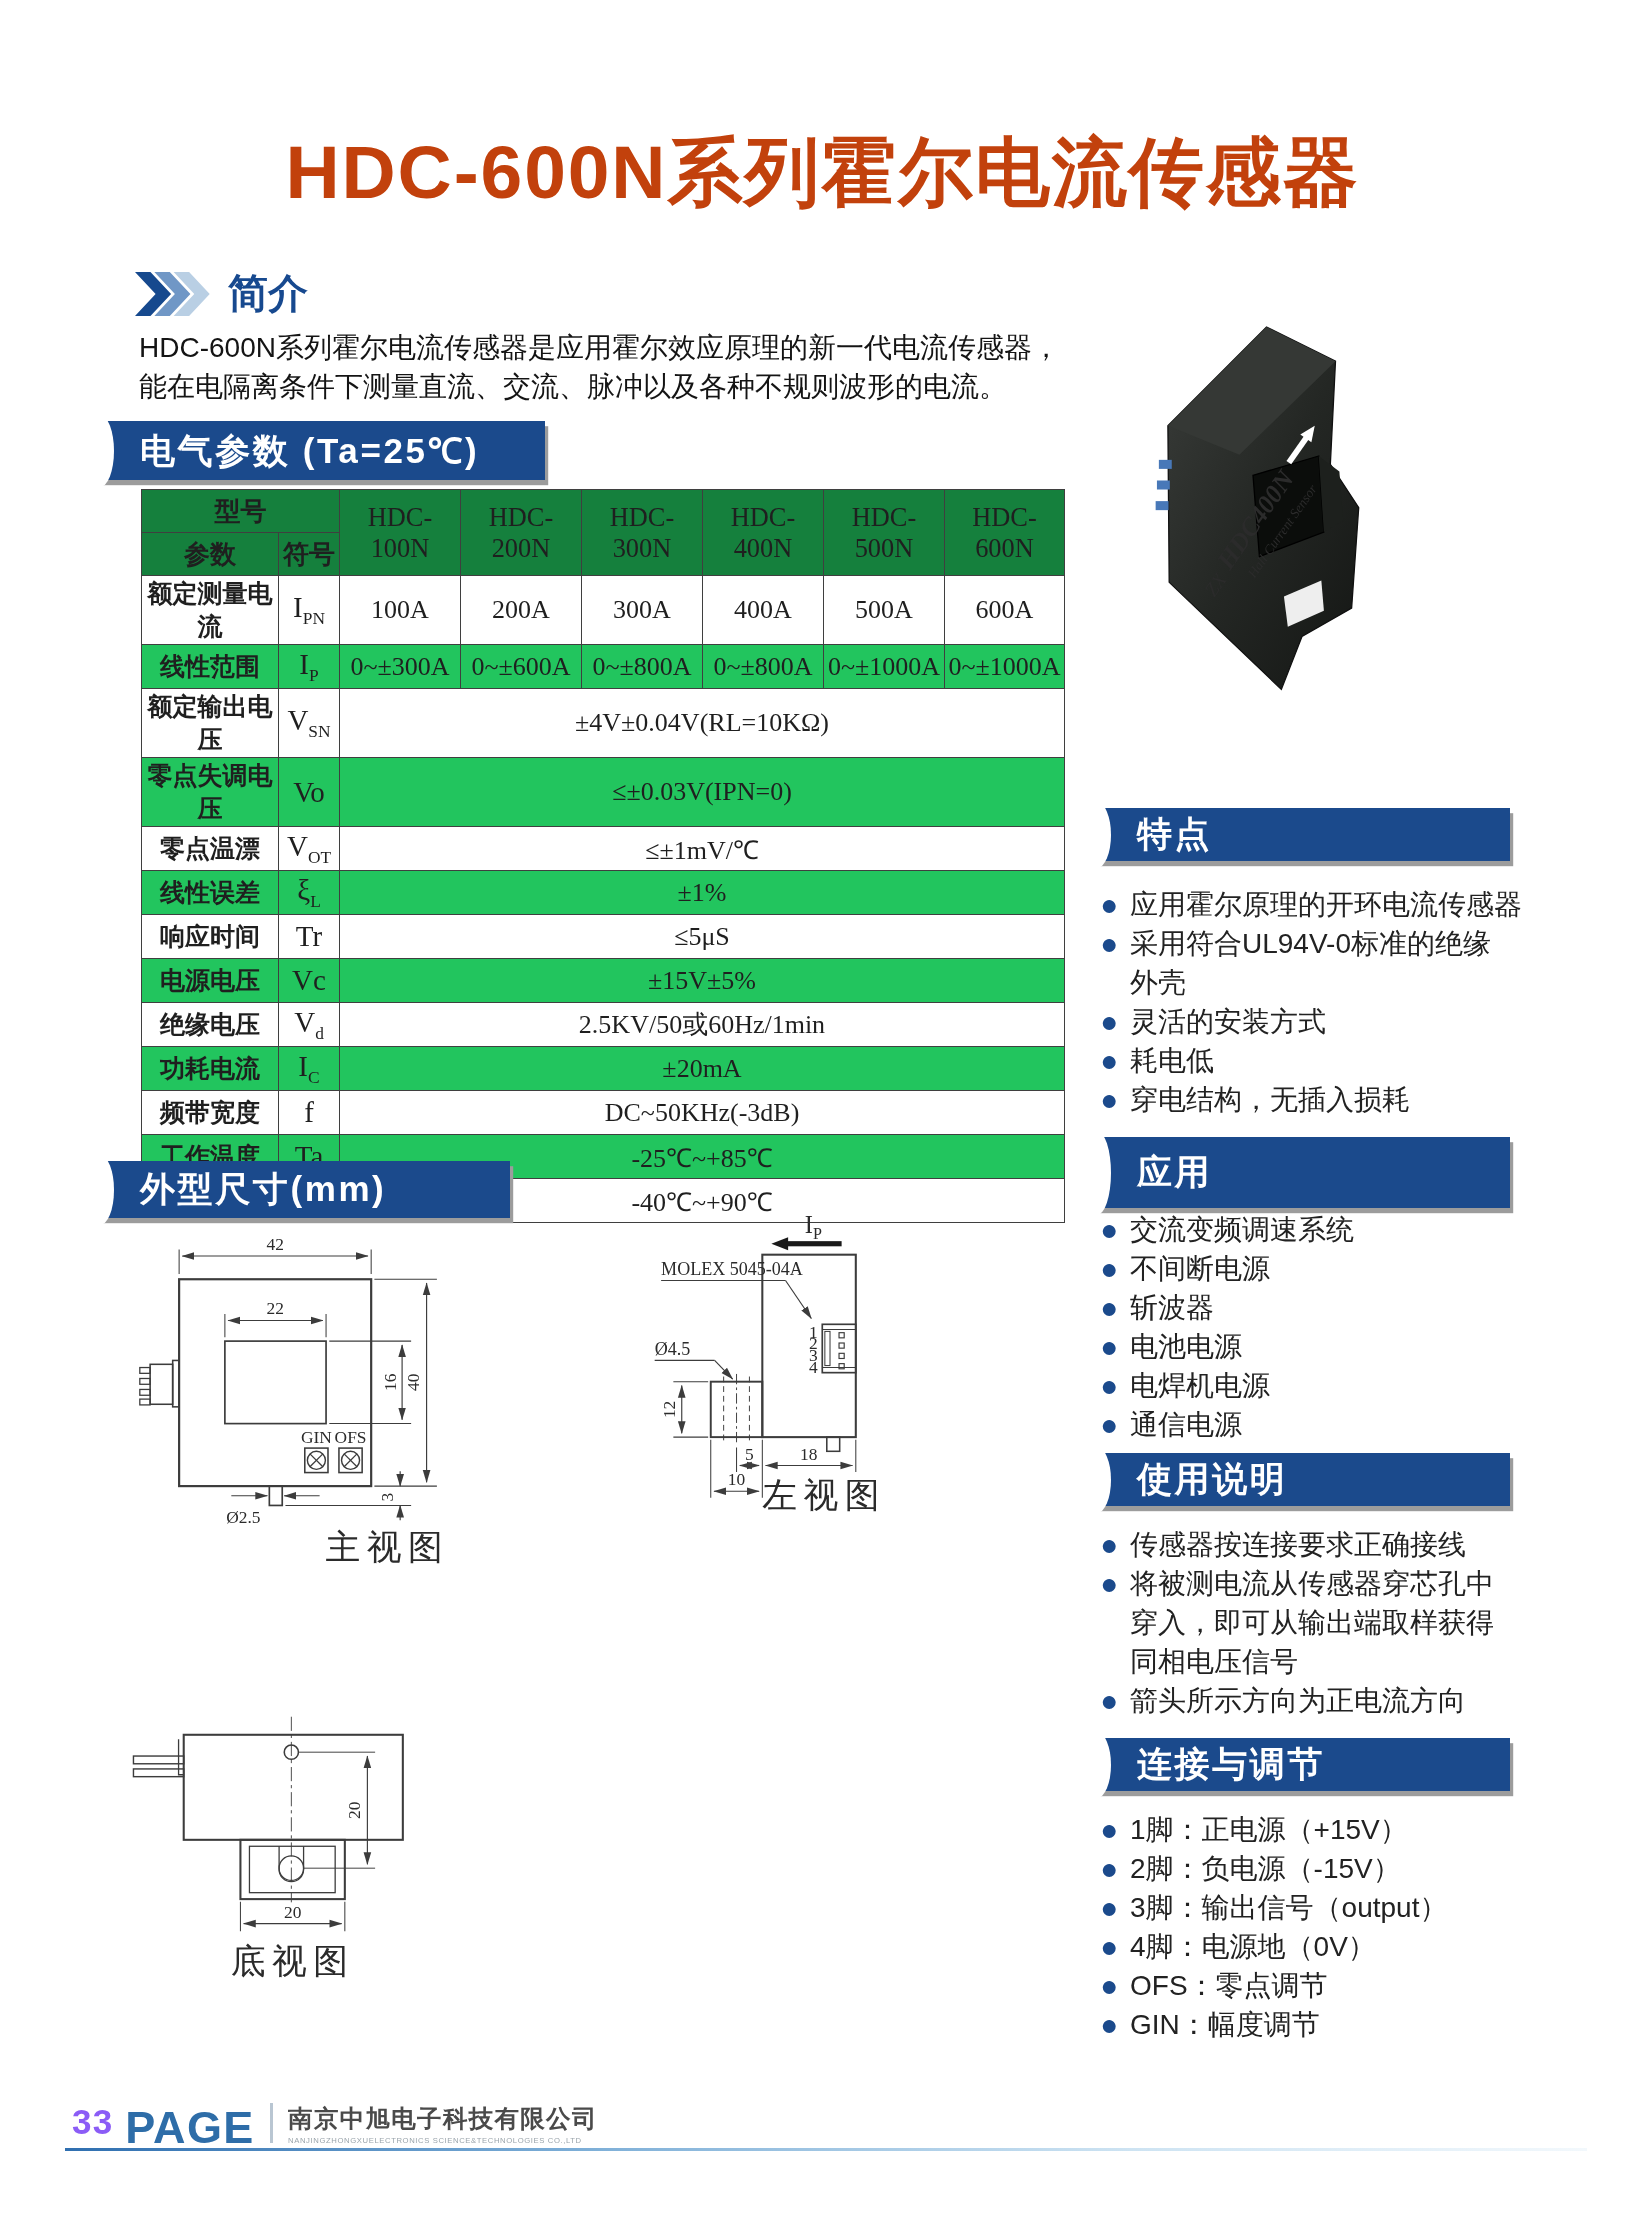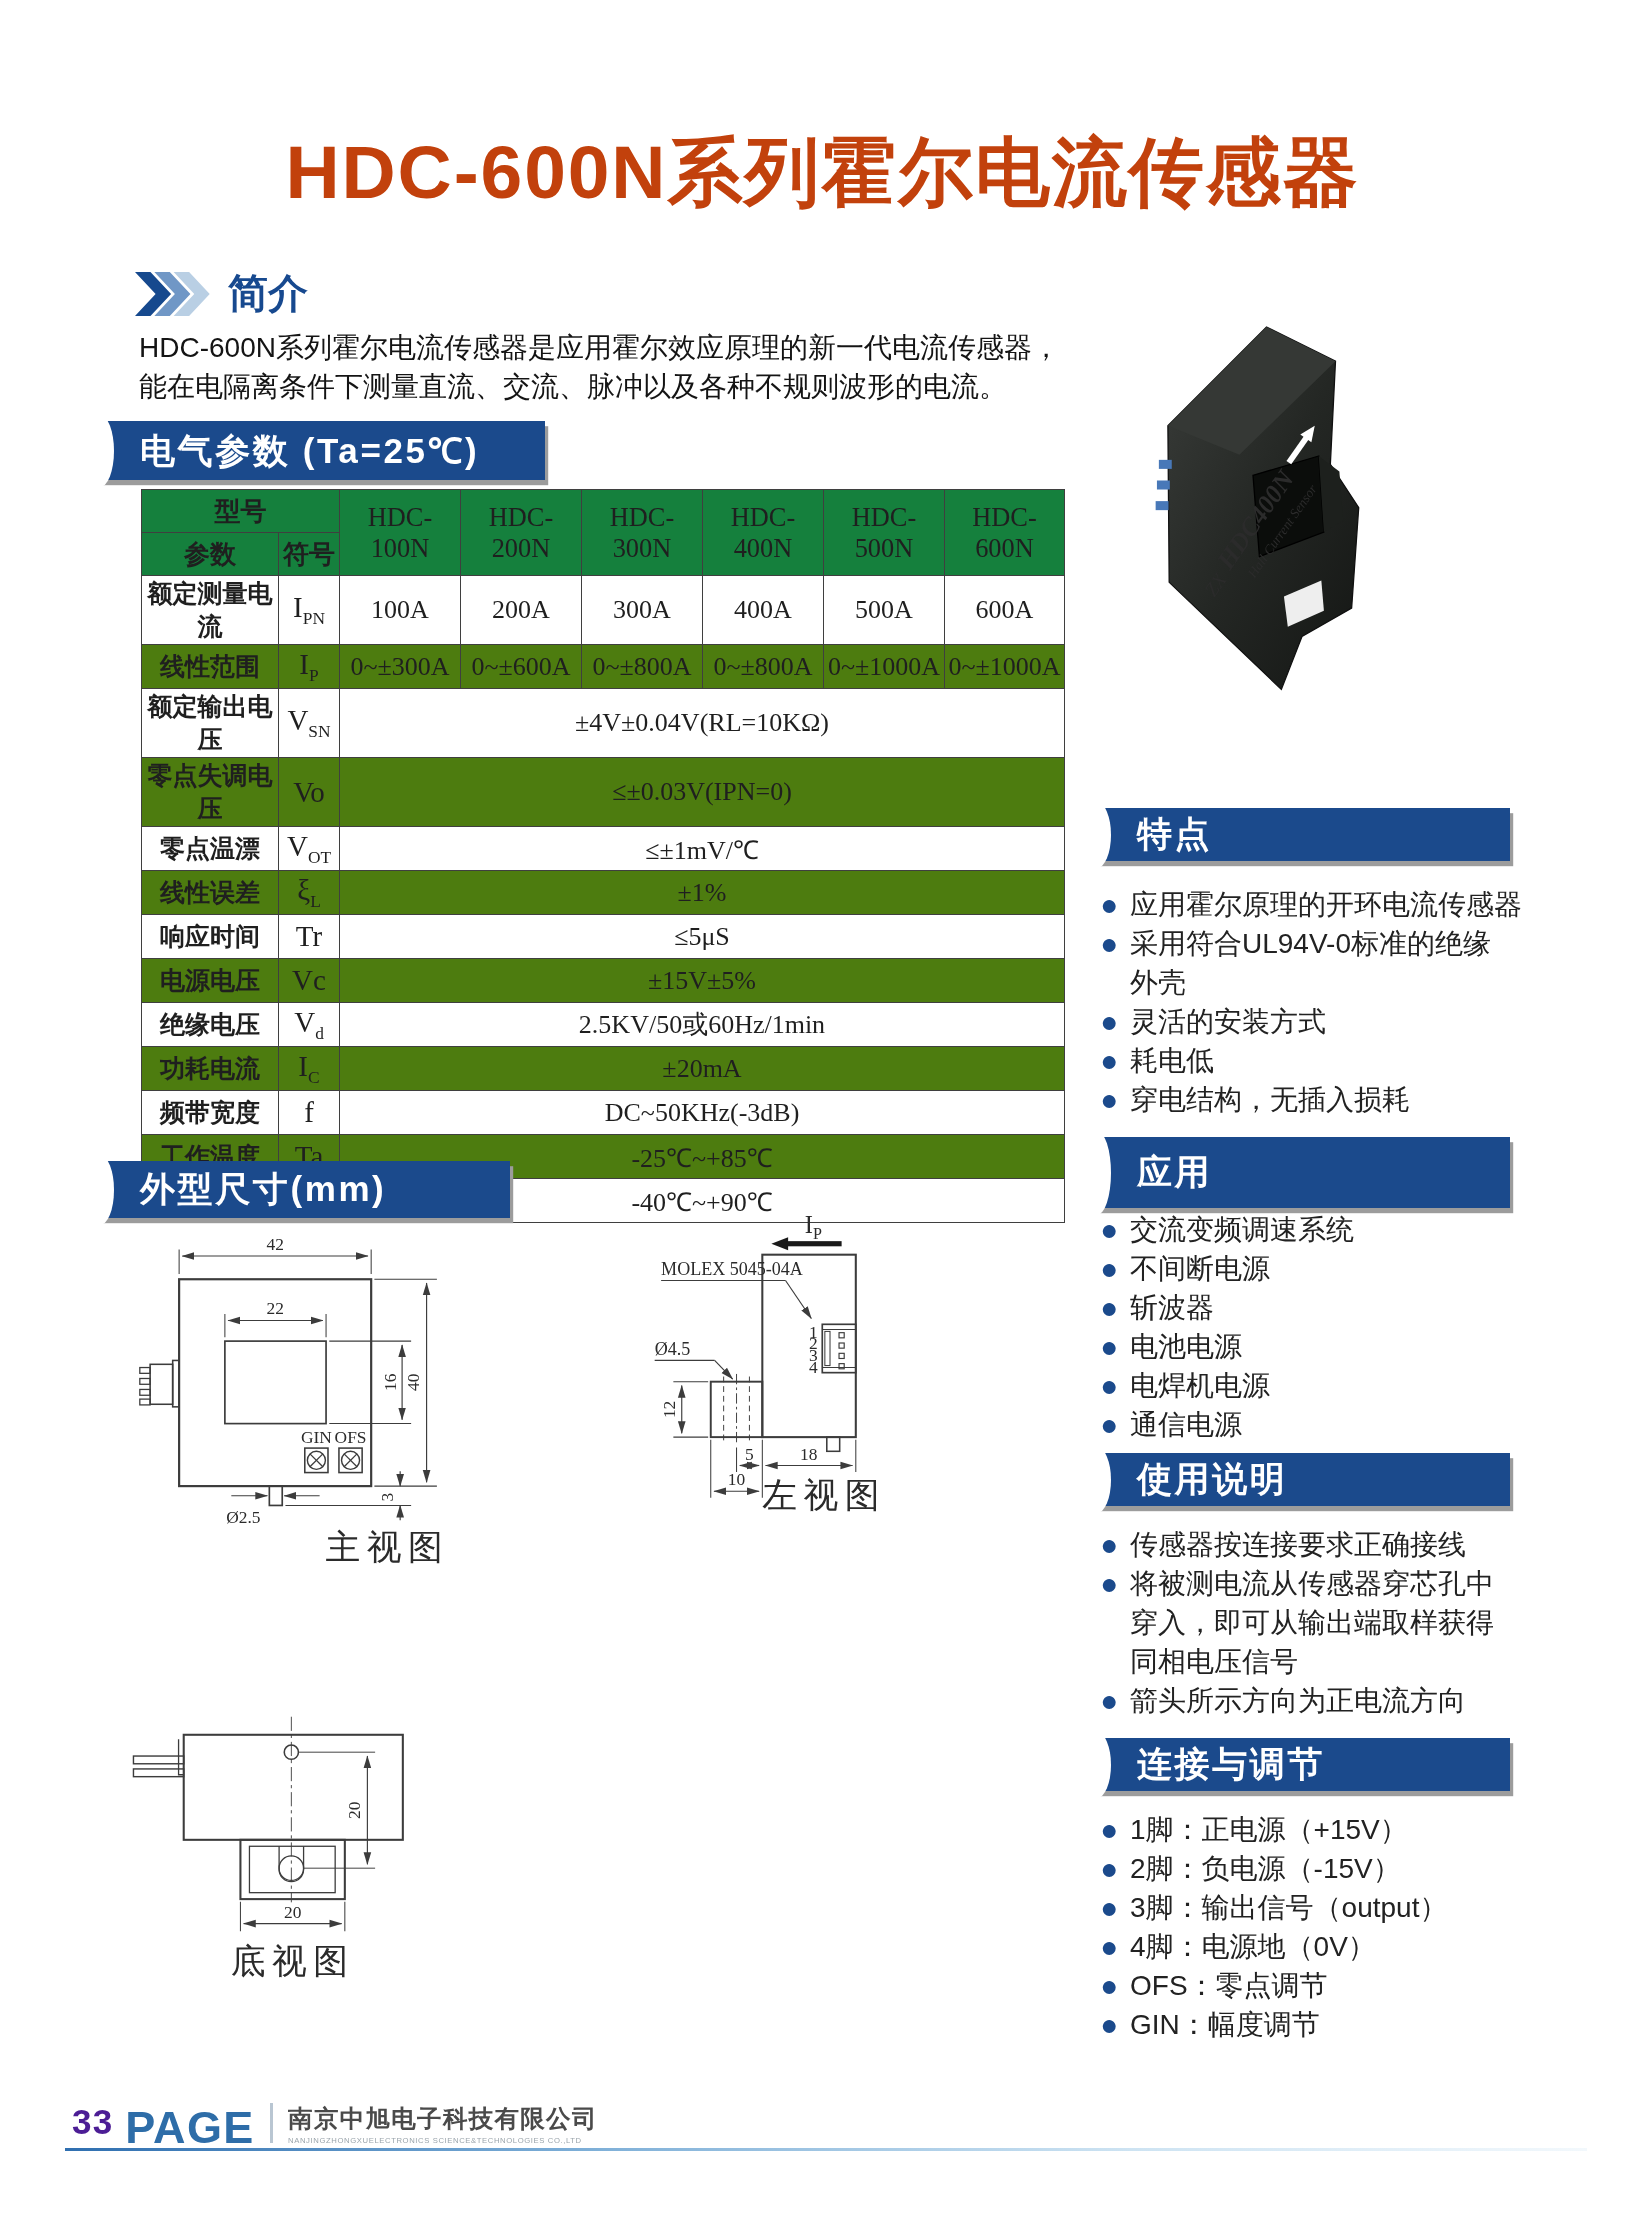--- a/index.html
+++ b/index.html
@@ -18,32 +18,32 @@
   .intro-head{left:135px;top:266px;display:flex;align-items:center;gap:17px;}
   .intro-head .t{font-size:40px;font-weight:bold;color:#17498f;}
   .intro-text{left:139px;top:328px;width:968px;font-size:28px;line-height:39px;color:#141414;font-weight:500;}
   
   table.spec{position:absolute;left:141px;top:489px;border-collapse:collapse;table-layout:fixed;
         width:921px;font-family:"Liberation Serif",serif;}
   table.spec td{border:1.9px solid #3f3f3f;text-align:center;vertical-align:middle;overflow:hidden;}
   .hrow td{background:#15803d;height:40px;font-size:26px;font-weight:bold;}
   .hrow td.model{font-size:26.4px;font-weight:normal;}
   tr.white td{background:#ffffff;}
-  tr.blue td{background:#4d7c0f;}
+  tr.blue td{background:#22c55e;}
   td.pcell{font-size:25px;font-weight:bold;height:41px;}
   td.scell{font-size:29px;}
   td.scell sub{font-size:17.4px;}
   td.vcell{font-size:26px;}
   
   .blist{position:absolute;left:1100px;width:439px;display:flex;flex-direction:column;}
   .blist .li{display:flex;line-height:39px;font-size:28px;color:#222;font-weight:500;}
   .blist .dot{width:30px;color:#1b4a8c;font-size:30px;flex:0 0 30px;}
   
   .pagenum{left:72px;top:2102px;display:flex;align-items:flex-start;gap:11.6px;}
-  .pn-33{font-size:35px;font-weight:bold;color:#4c1d95;letter-spacing:1.3px;}
+  .pn-33{font-size:35px;font-weight:bold;color:#8b5cf6;letter-spacing:1.3px;}
   .pn-page{font-size:45px;font-weight:bold;color:#2e6da8;letter-spacing:1.3px;}
   .pn-sep{width:2.6px;height:40px;background:#b9c6d2;margin:1.3px 3.9px 0 3.9px;}
   .company .cn{font-size:24.5px;font-weight:bold;color:#4a4a4a;letter-spacing:1.3px;}
   .company .en{font-size:7.7px;color:#9aa4ab;letter-spacing:0.6px;margin-top:1.3px;}
   .footline{left:65px;top:2148px;width:1522px;height:3.2px;
             background:linear-gradient(to right,#2f6fb0,#7fb0d8 35%,#cde3f2 70%,#f2f8fc);}
   
   svg text{font-family:"Liberation Serif",serif;fill:#2b2b2b;}
   .dimnum{font-size:27px;}
   .viewlabel{font-size:54px;letter-spacing:10px;}

